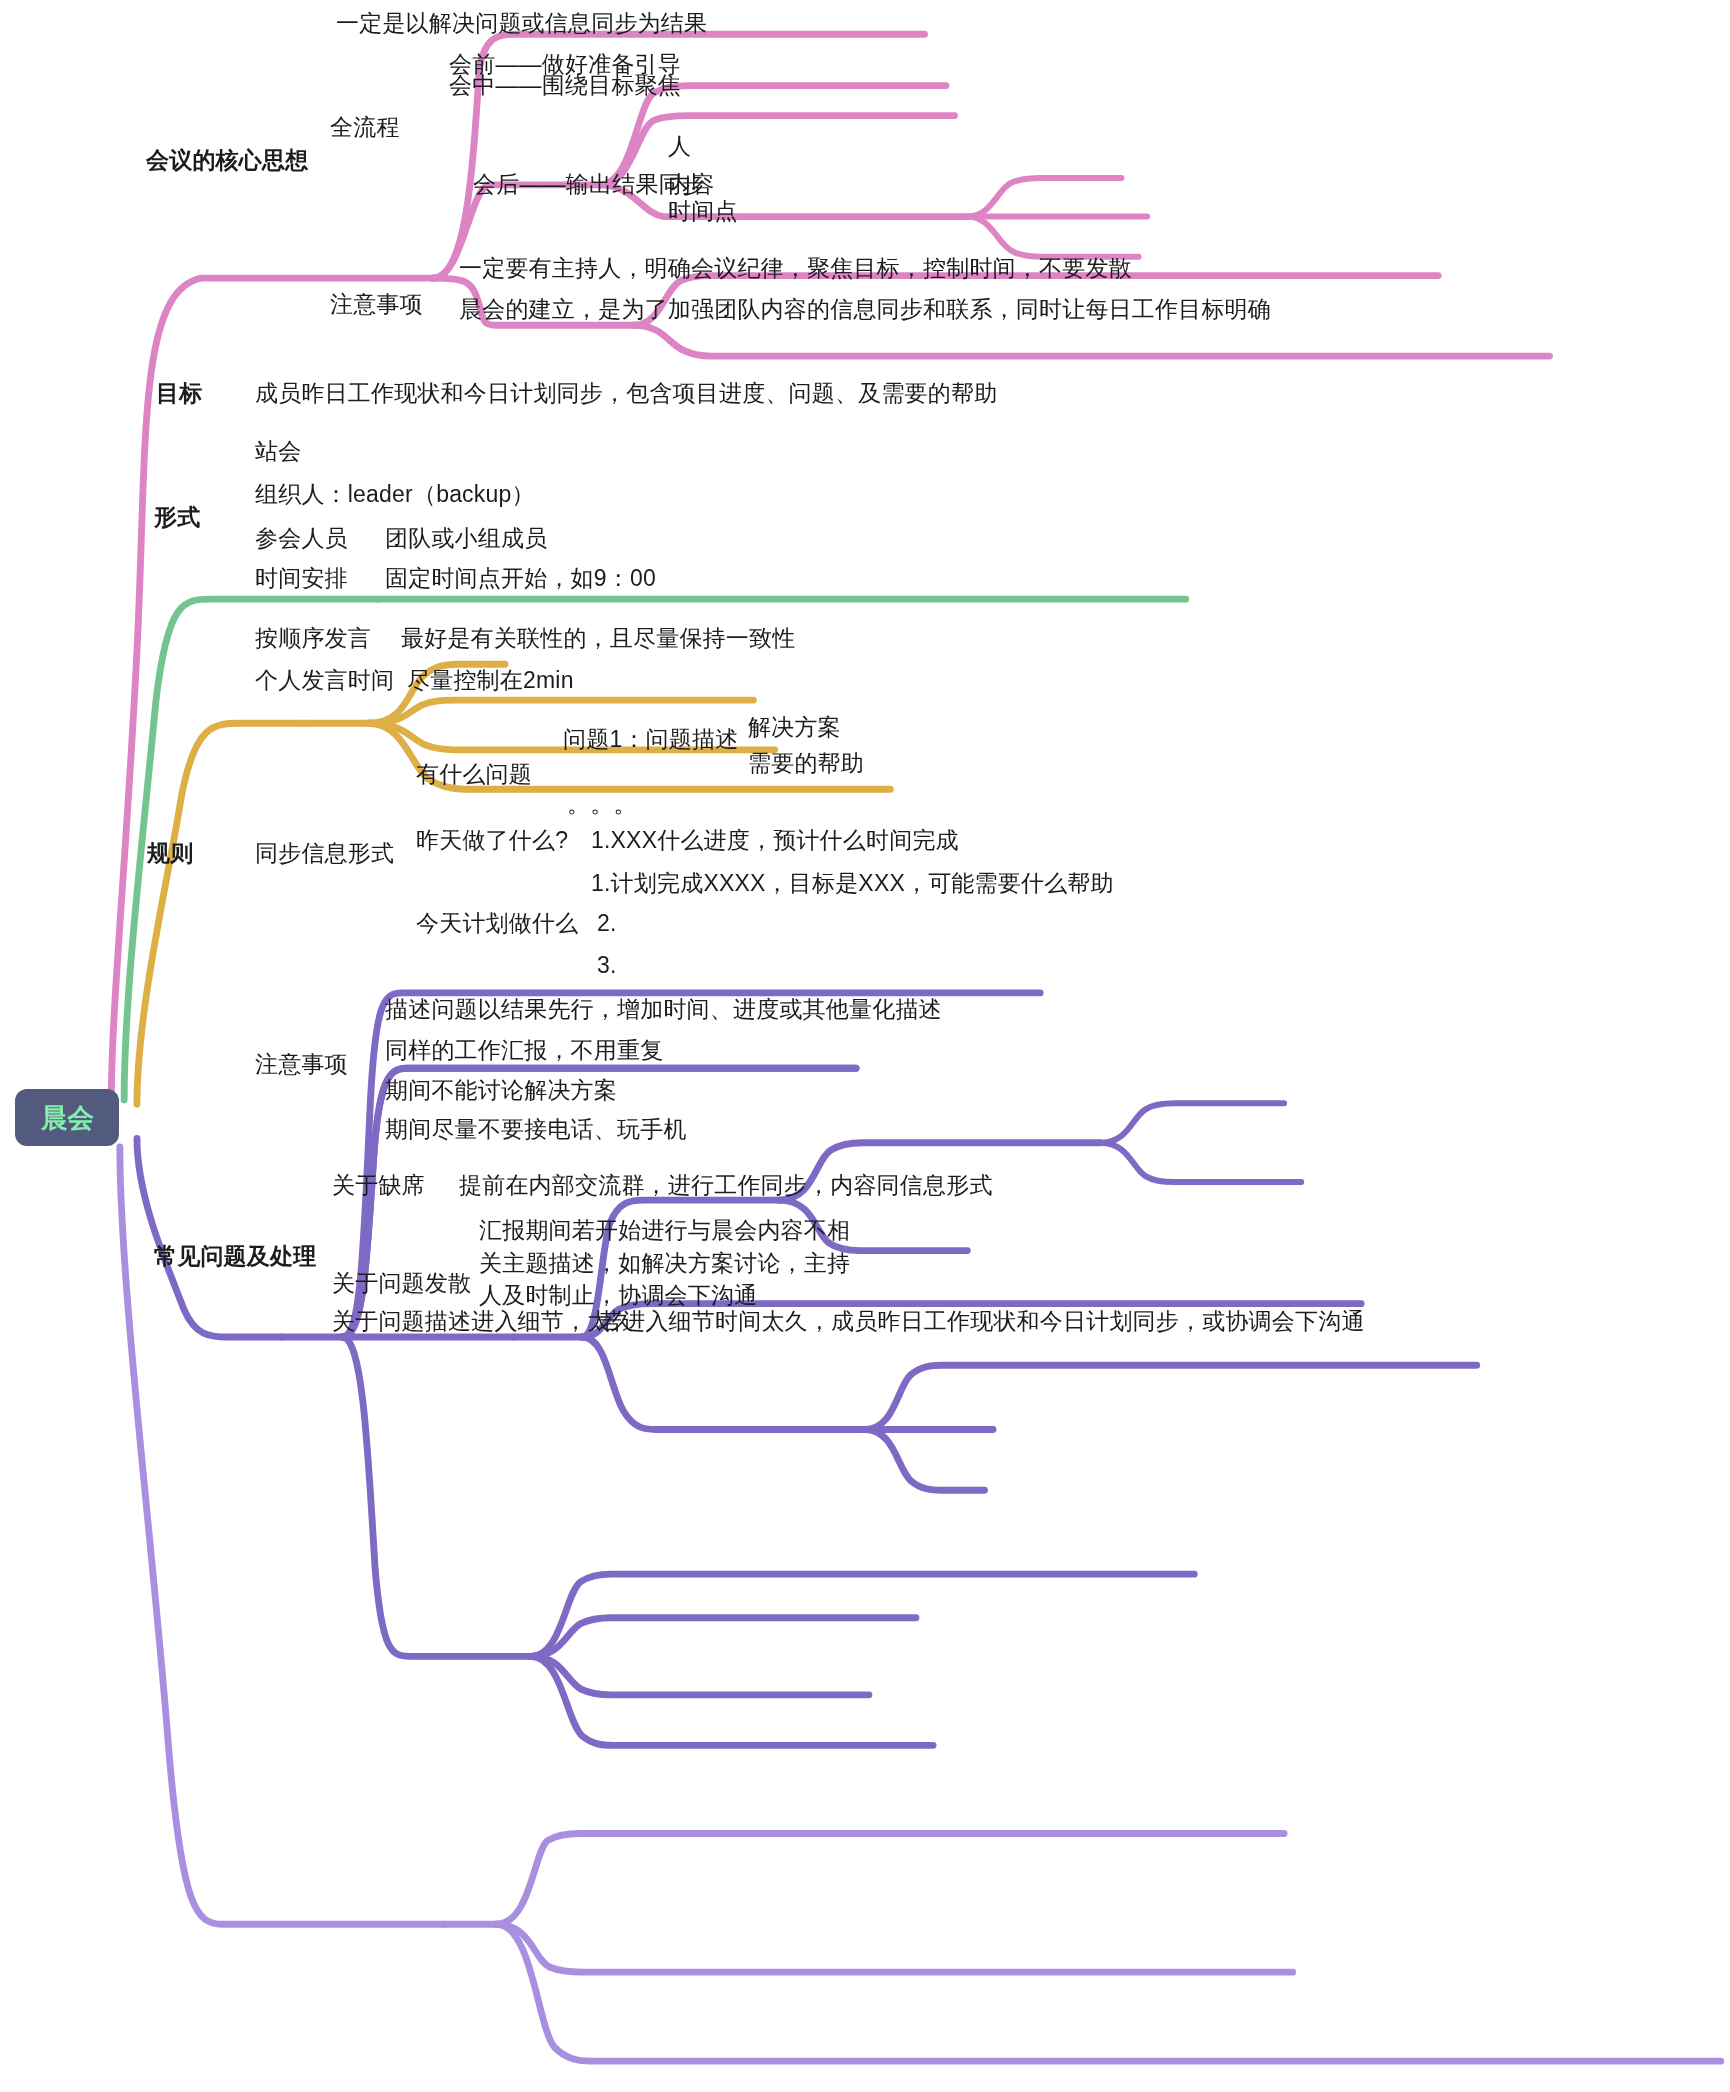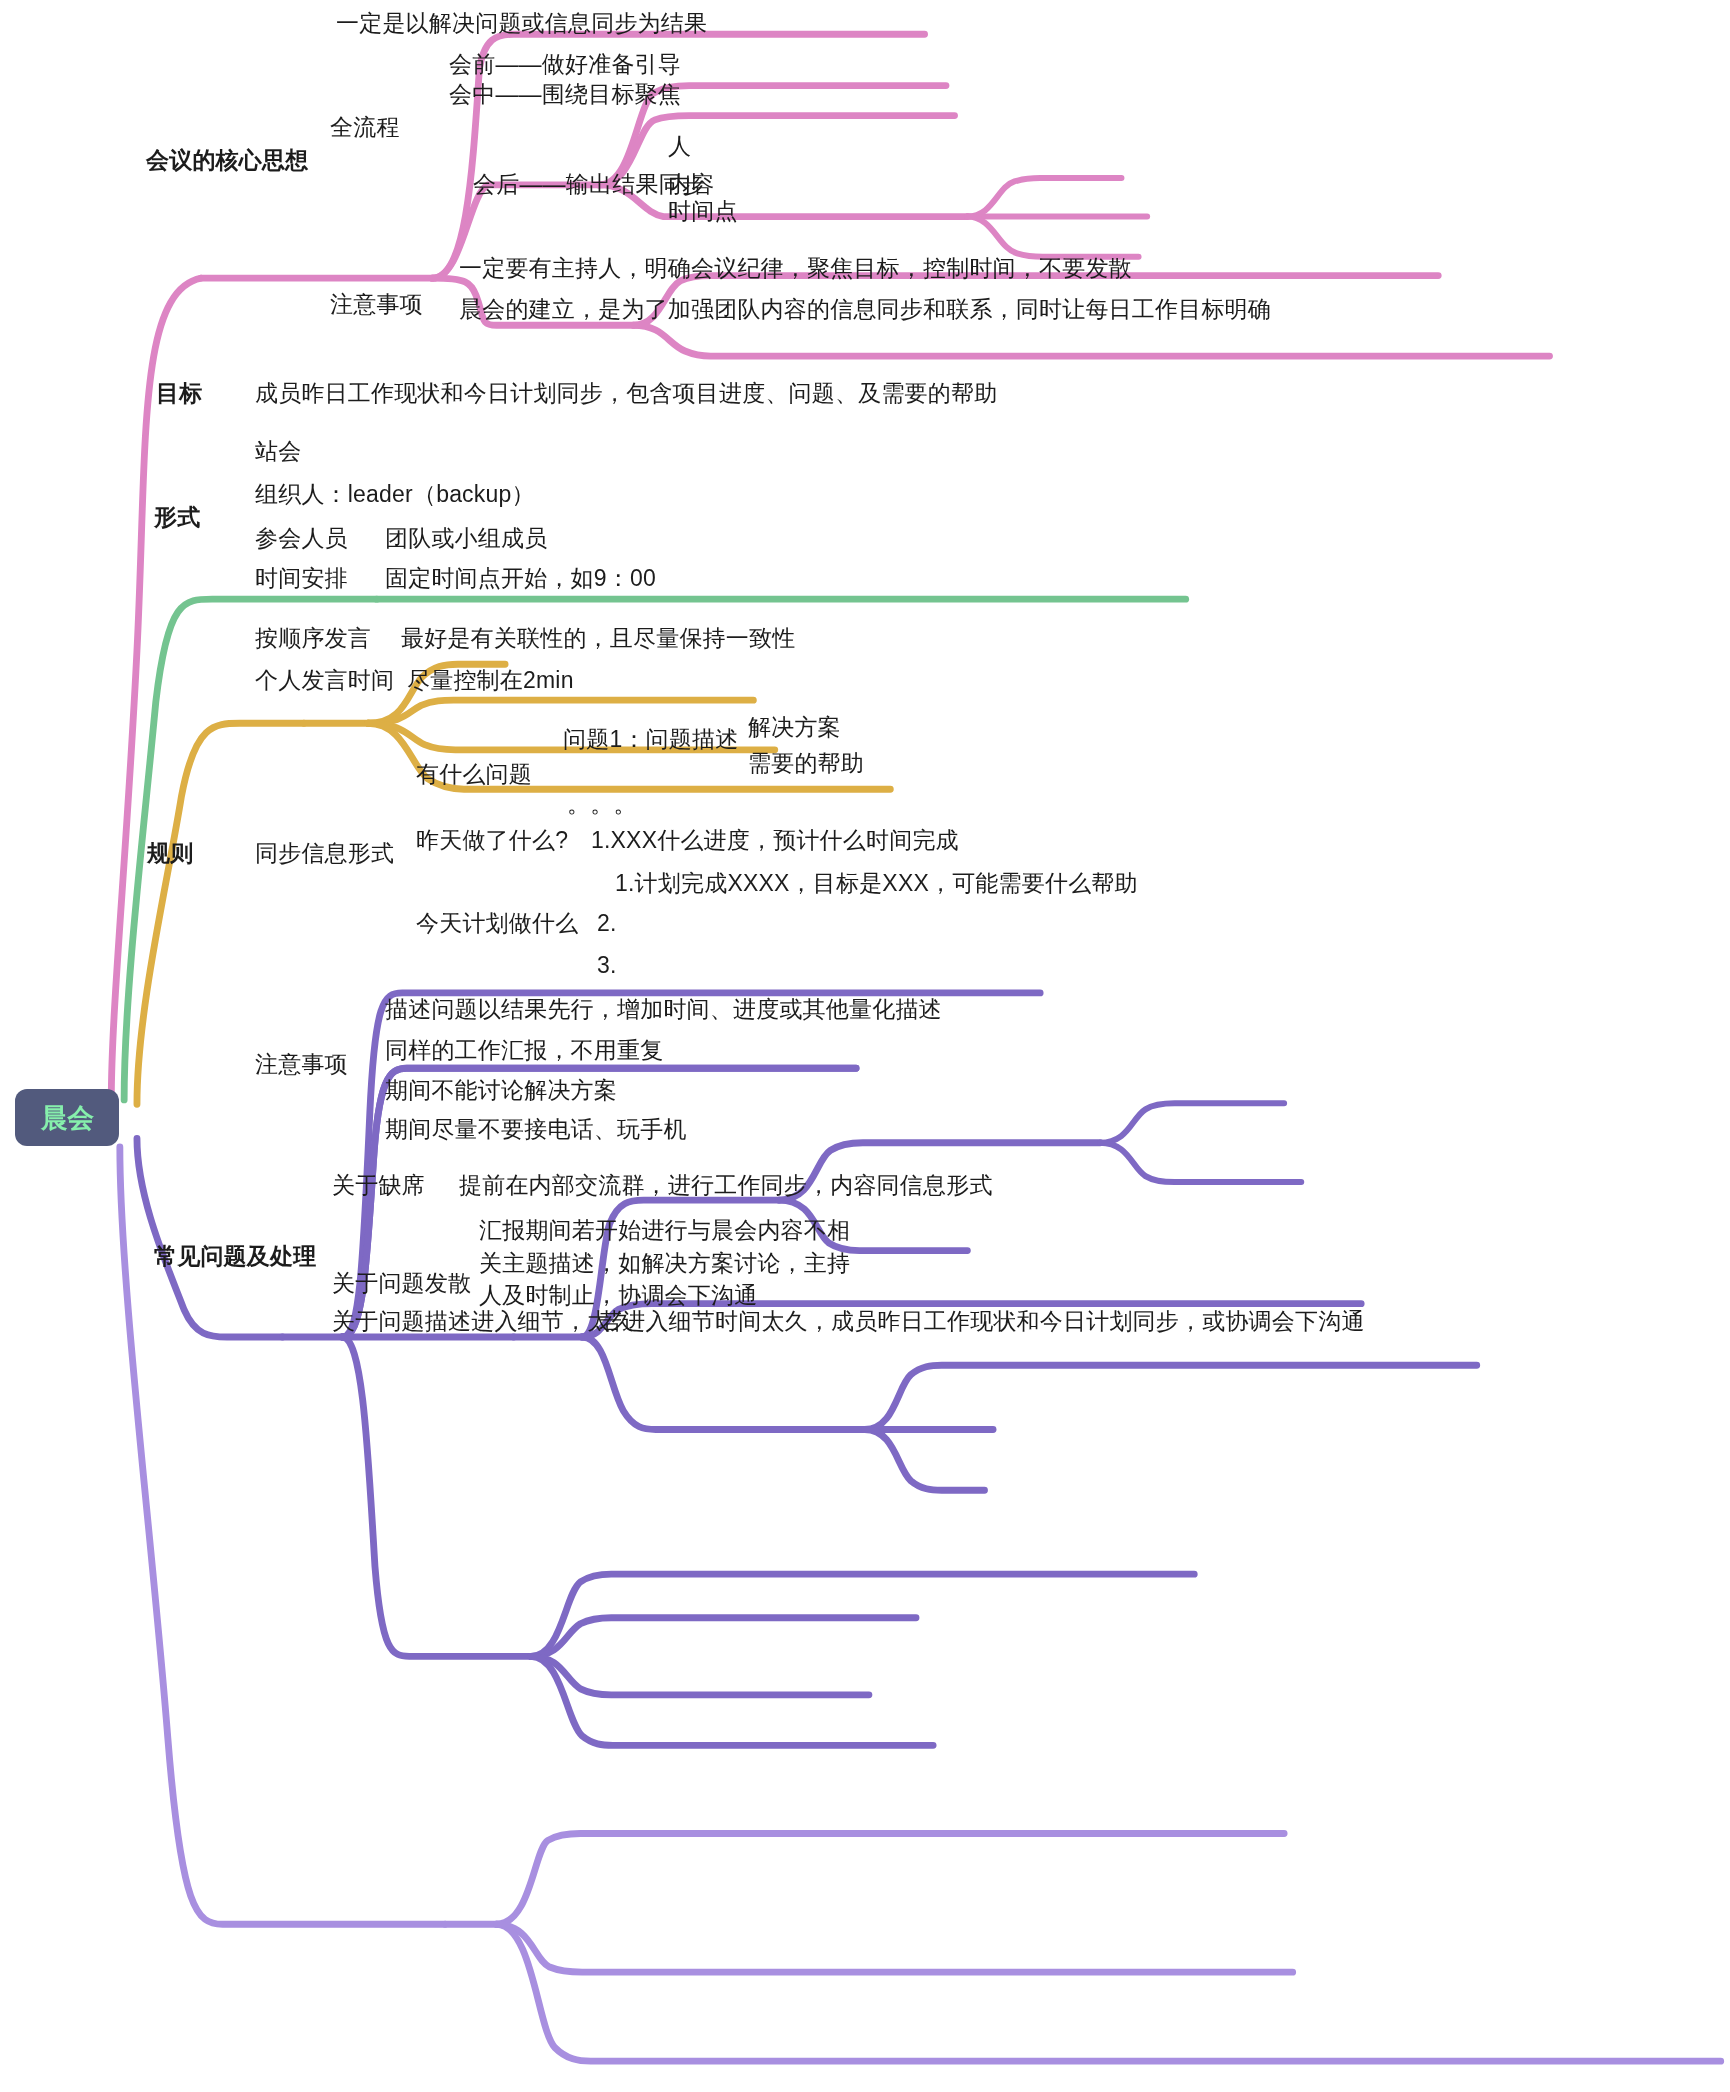--- a/index.html
+++ b/index.html
@@ -138,21 +138,21 @@
   <div id="root-node" style="left:15.4px;top:1089px;width:104px;height:57px;font-size:26.5px;">晨会</div>
 
   <div class="node lvl1" style="left:146px;top:144px;">会议的核心思想</div>
 
   <div class="node lvl2" style="left:336px;top:6.8px;">一定是以解决问题或信息同步为结果</div>
 
   <div class="node lvl2" style="left:330px;top:111px;">全流程</div>
 
   <div class="node lvl3" style="left:449px;top:48px;">会前——做好准备引导</div>
 
-  <div class="node lvl3" style="left:449px;top:78px;">会中——围绕目标聚焦</div>
+  <div class="node lvl3" style="left:449px;top:69px;">会中——围绕目标聚焦</div>
 
   <div class="node lvl3" style="left:473px;top:168px;">会后——输出结果同步</div>
 
   <div class="node lvl4" style="left:668px;top:130px;">人</div>
 
   <div class="node lvl4" style="left:668px;top:168px;">内容</div>
 
   <div class="node lvl4" style="left:668px;top:197px;font-family:Liberation Mono, monospace;">时间点</div>
 
   <div class="node lvl2" style="left:330px;top:288px;">注意事项</div>
@@ -200,21 +200,21 @@
   <div class="node lvl4" style="left:748px;top:747px;">需要的帮助</div>
 
   <div class="node lvl4" style="left:567px;top:788px;">。。。</div>
 
   <div class="node lvl3" style="left:416px;top:824px;">昨天做了什么?</div>
 
   <div class="node lvl4" style="left:591px;top:824px;">1.XXX什么进度，预计什么时间完成</div>
 
   <div class="node lvl3" style="left:416px;top:907px;">今天计划做什么</div>
 
-  <div class="node lvl4" style="left:591px;top:867px;margin-left:24px;">1.计划完成XXXX，目标是XXX，可能需要什么帮助</div>
+  <div class="node lvl4" style="left:591px;top:867px;">1.计划完成XXXX，目标是XXX，可能需要什么帮助</div>
 
   <div class="node lvl4" style="left:597px;top:907px;">2.</div>
 
   <div class="node lvl4" style="left:597px;top:949px;">3.</div>
 
   <div class="node lvl2" style="left:255px;top:1048px;">注意事项</div>
 
   <div class="node lvl3" style="left:385px;top:993px;">描述问题以结果先行，增加时间、进度或其他量化描述</div>
 
   <div class="node lvl3" style="left:385px;top:1034px;">同样的工作汇报，不用重复</div>

